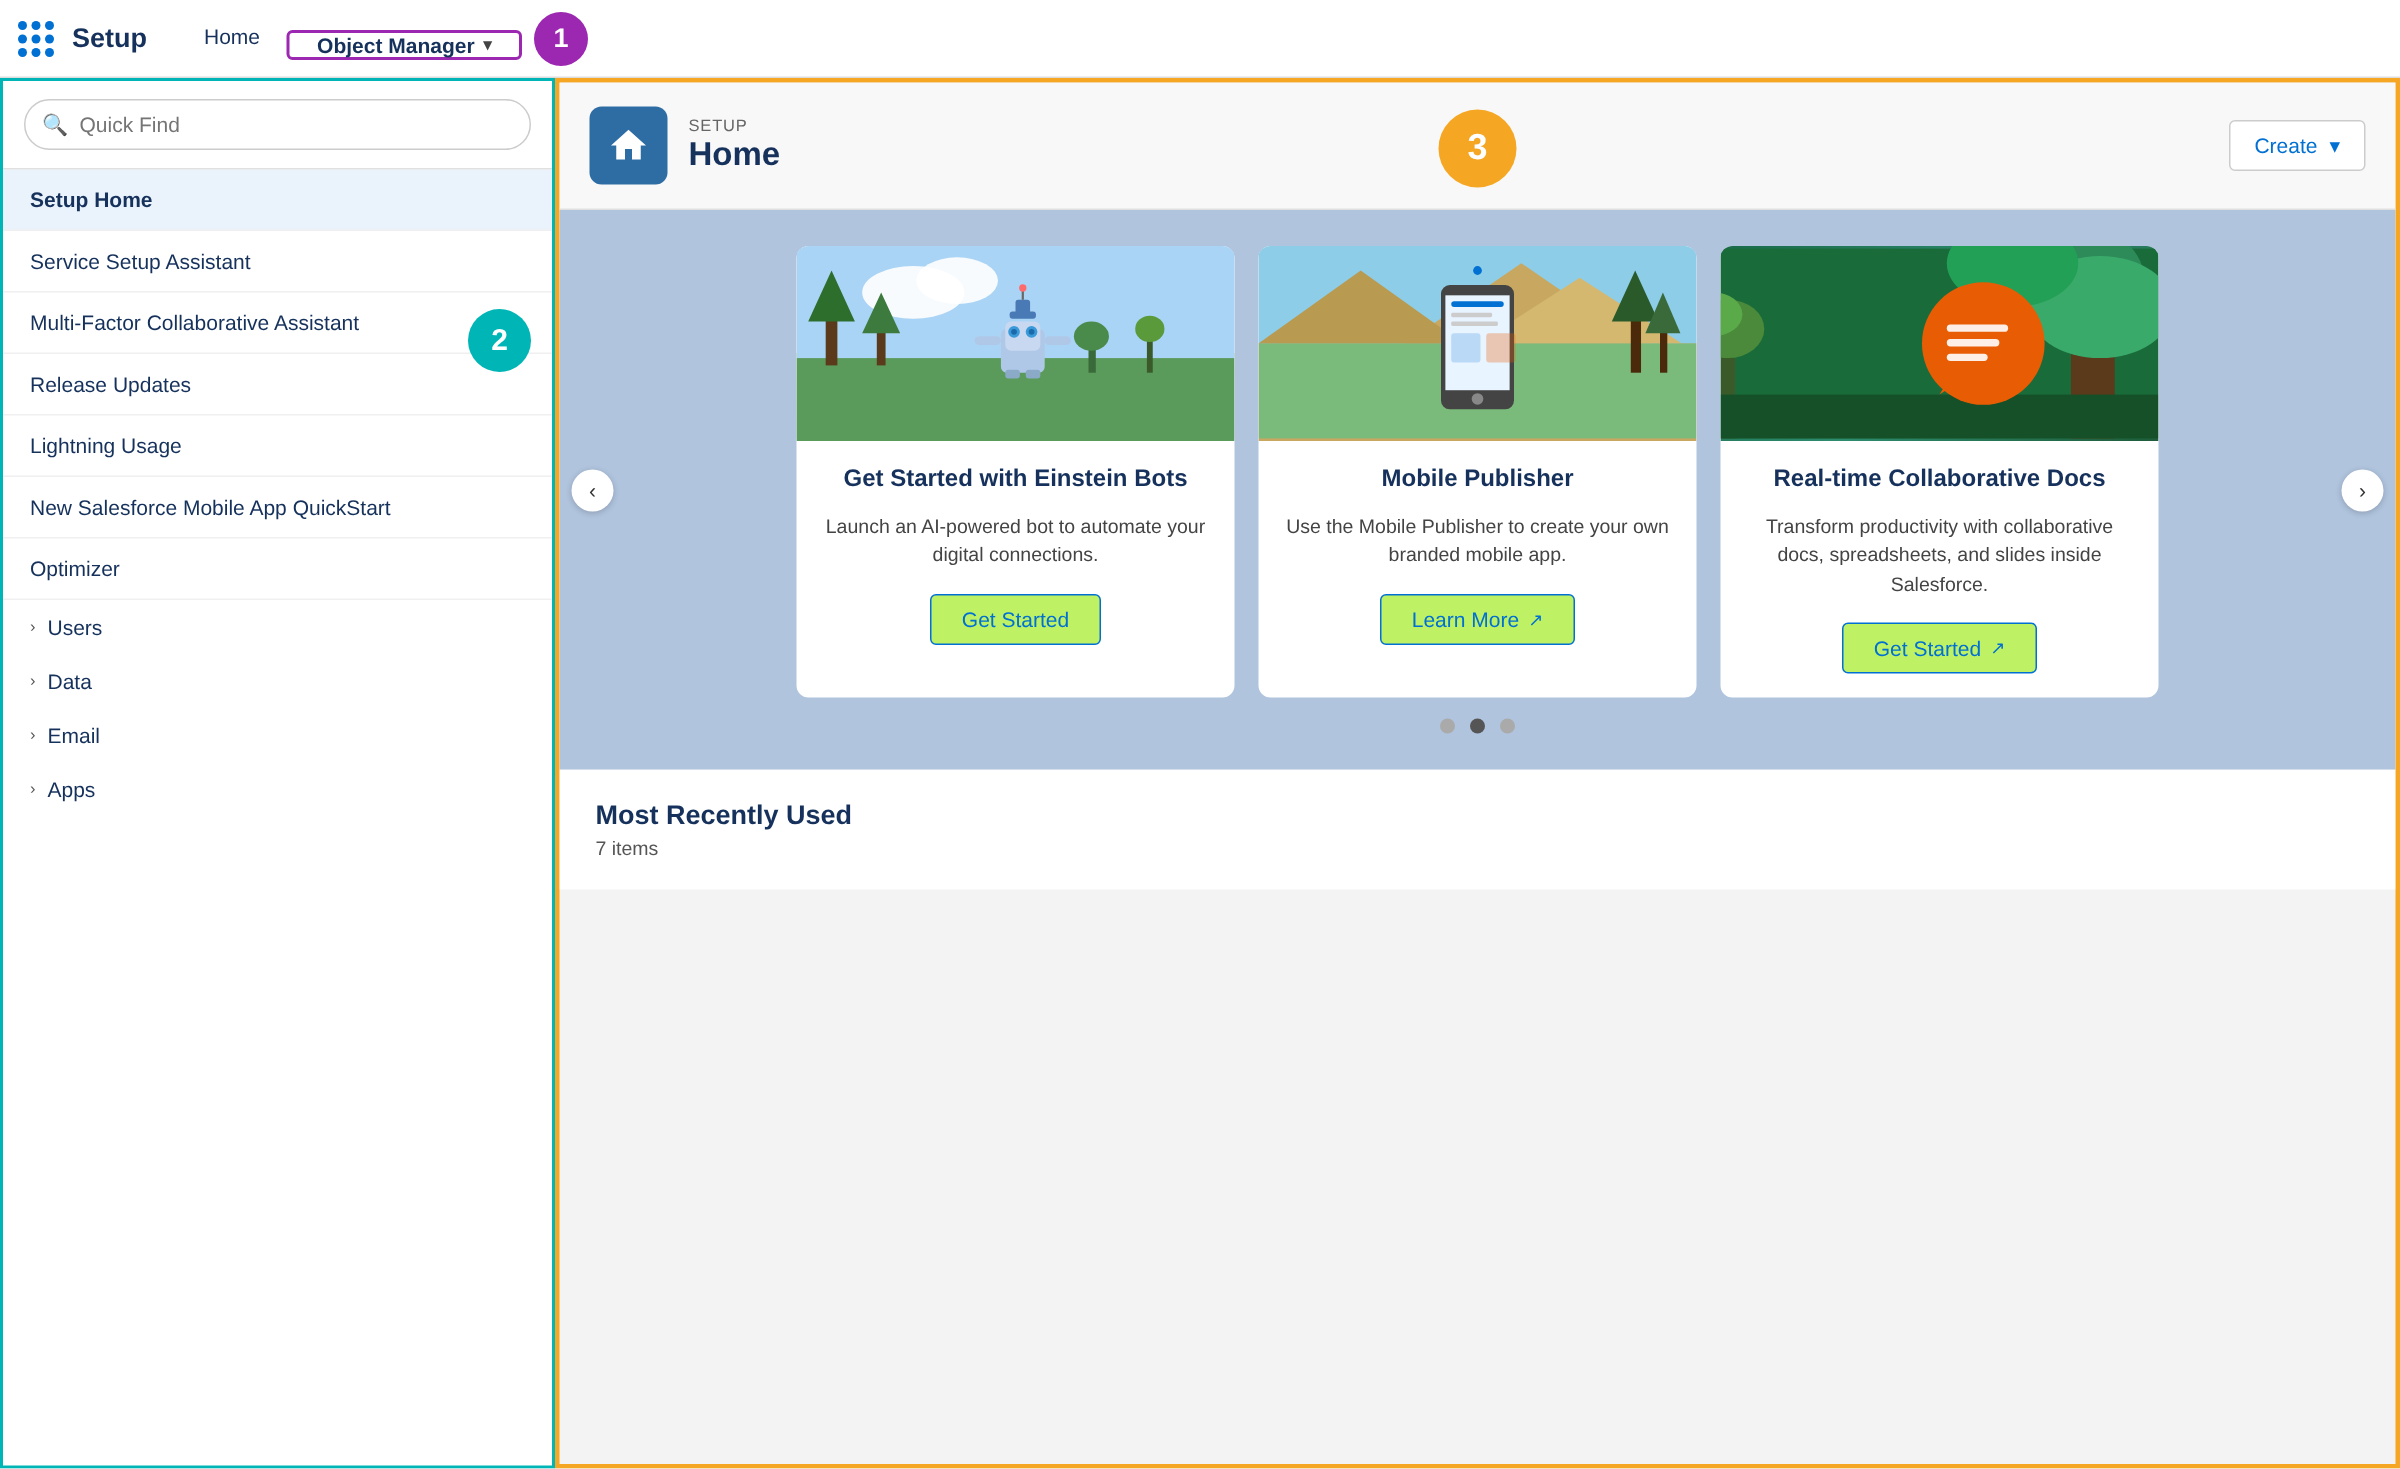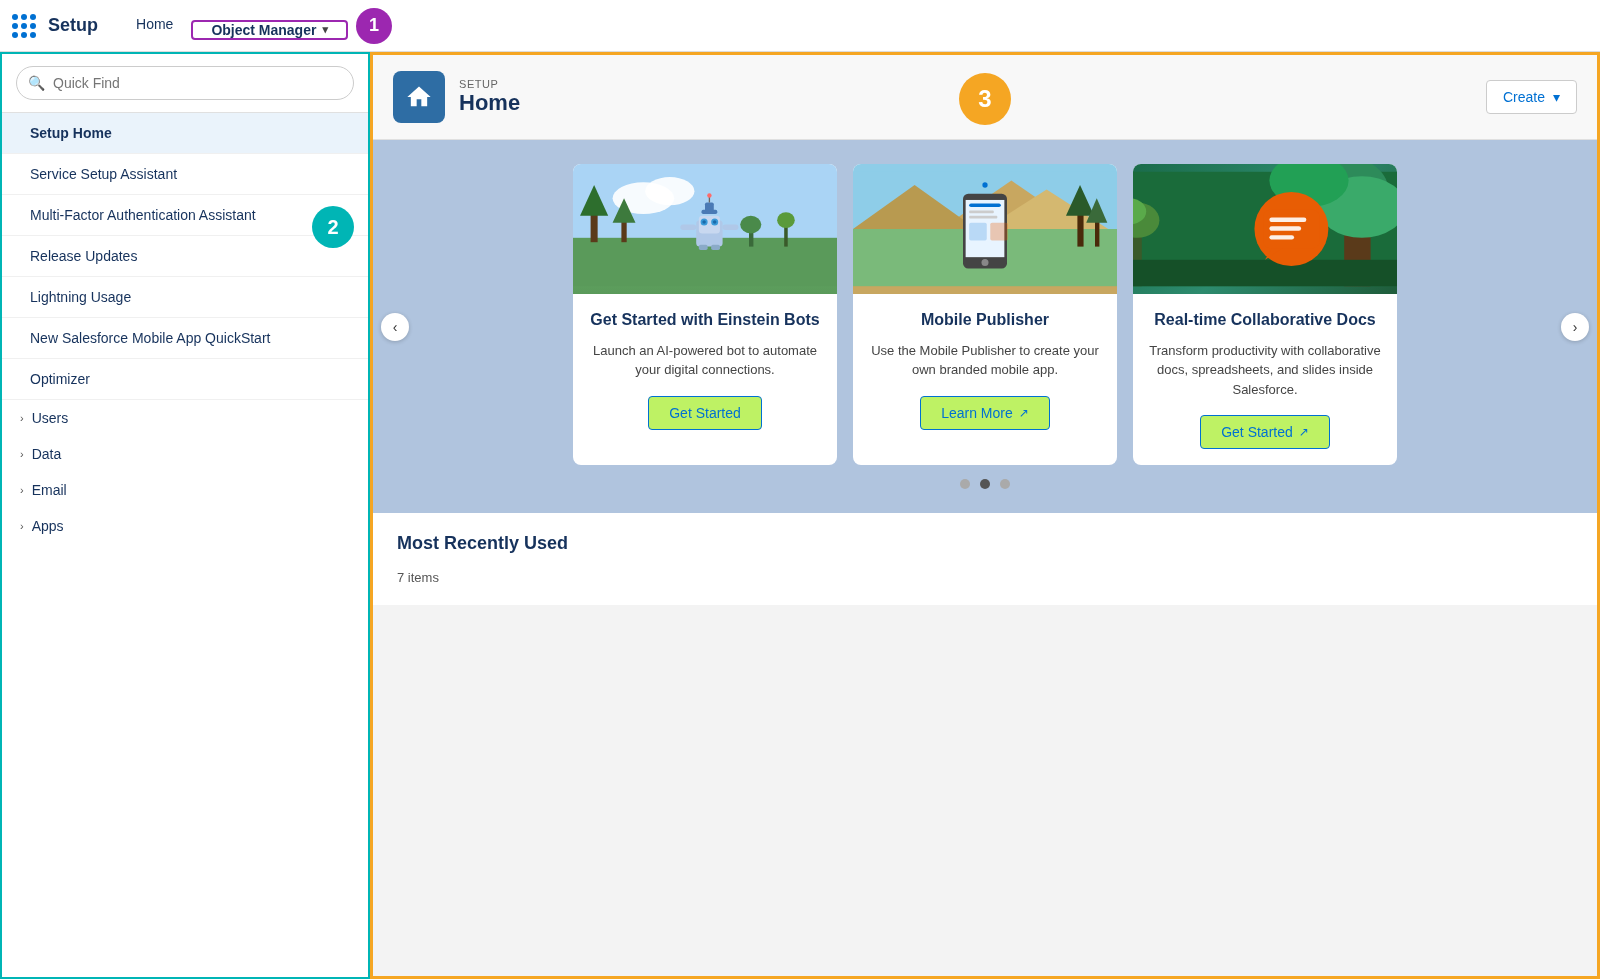--- a/index.html
+++ b/index.html
@@ -92,21 +92,21 @@
     }
     .search-icon-wrap {
       position: absolute;
       left: 26px; top: 50%;
       transform: translateY(-50%);
       color: #888;
       font-size: 14px;
     }
     .sidebar-nav { list-style: none; padding: 0; }
     .sidebar-nav-item {
-      padding: 12px 28px;
+      padding: 12px 18px;
       font-size: 14px;
       color: #16325c;
       cursor: pointer;
       border-bottom: 1px solid #f0f0f0;
     }
     .sidebar-nav-item.active { background: #eaf3fb; font-weight: 600; }
     .sidebar-section-header {
       padding: 10px 18px 4px;
       font-size: 11px;
       font-weight: 700;
@@ -196,21 +196,21 @@
     .carousel-arrow.left { left: 8px; }
     .carousel-arrow.right { right: 8px; }
     .carousel-cards {
       display: flex;
       gap: 16px;
       justify-content: center;
     }
     .carousel-card {
       background: #fff;
       border-radius: 8px;
-      width: 264px;
+      width: 292px;
       overflow: hidden;
       flex-shrink: 0;
     }
     .card-body {
       padding: 16px;
       text-align: center;
     }
     .card-title {
       font-size: 16px;
       font-weight: 700;
@@ -251,21 +251,21 @@
 
     
     .mru-section {
       padding: 20px 24px;
       background: #fff;
     }
     .mru-title {
       font-size: 18px;
       font-weight: 700;
       color: #16325c;
-      margin-bottom: 16px;
+      margin-bottom: 4px;
     }
     .mru-subtitle {
       font-size: 13px;
       color: #555;
     }
 
     
     .scene-einstein {
       width: 100%; height: 130px;
       background: linear-gradient(180deg, #aad4f5 0%, #aad4f5 55%, #6db36d 55%, #5a9a5a 100%);
@@ -333,21 +333,21 @@
     </div>
 
     <ul class="sidebar-nav">
       <li class="sidebar-nav-item active">
         <span>Setup Home</span>
       </li>
       <li class="sidebar-nav-item">
         <span>Service Setup Assistant</span>
       </li>
       <li class="sidebar-nav-item">
-        <span>Multi-Factor Authentication Assistant</span>
+        <span>Multi-Factor Collaborative Assistant</span>
       </li>
       <li class="sidebar-nav-item">
         <span>Release Updates</span>
       </li>
       <li class="sidebar-nav-item">
         <span>Lightning Usage</span>
       </li>
       <li class="sidebar-nav-item">
         <span>New Salesforce Mobile App QuickStart</span>
       </li>

